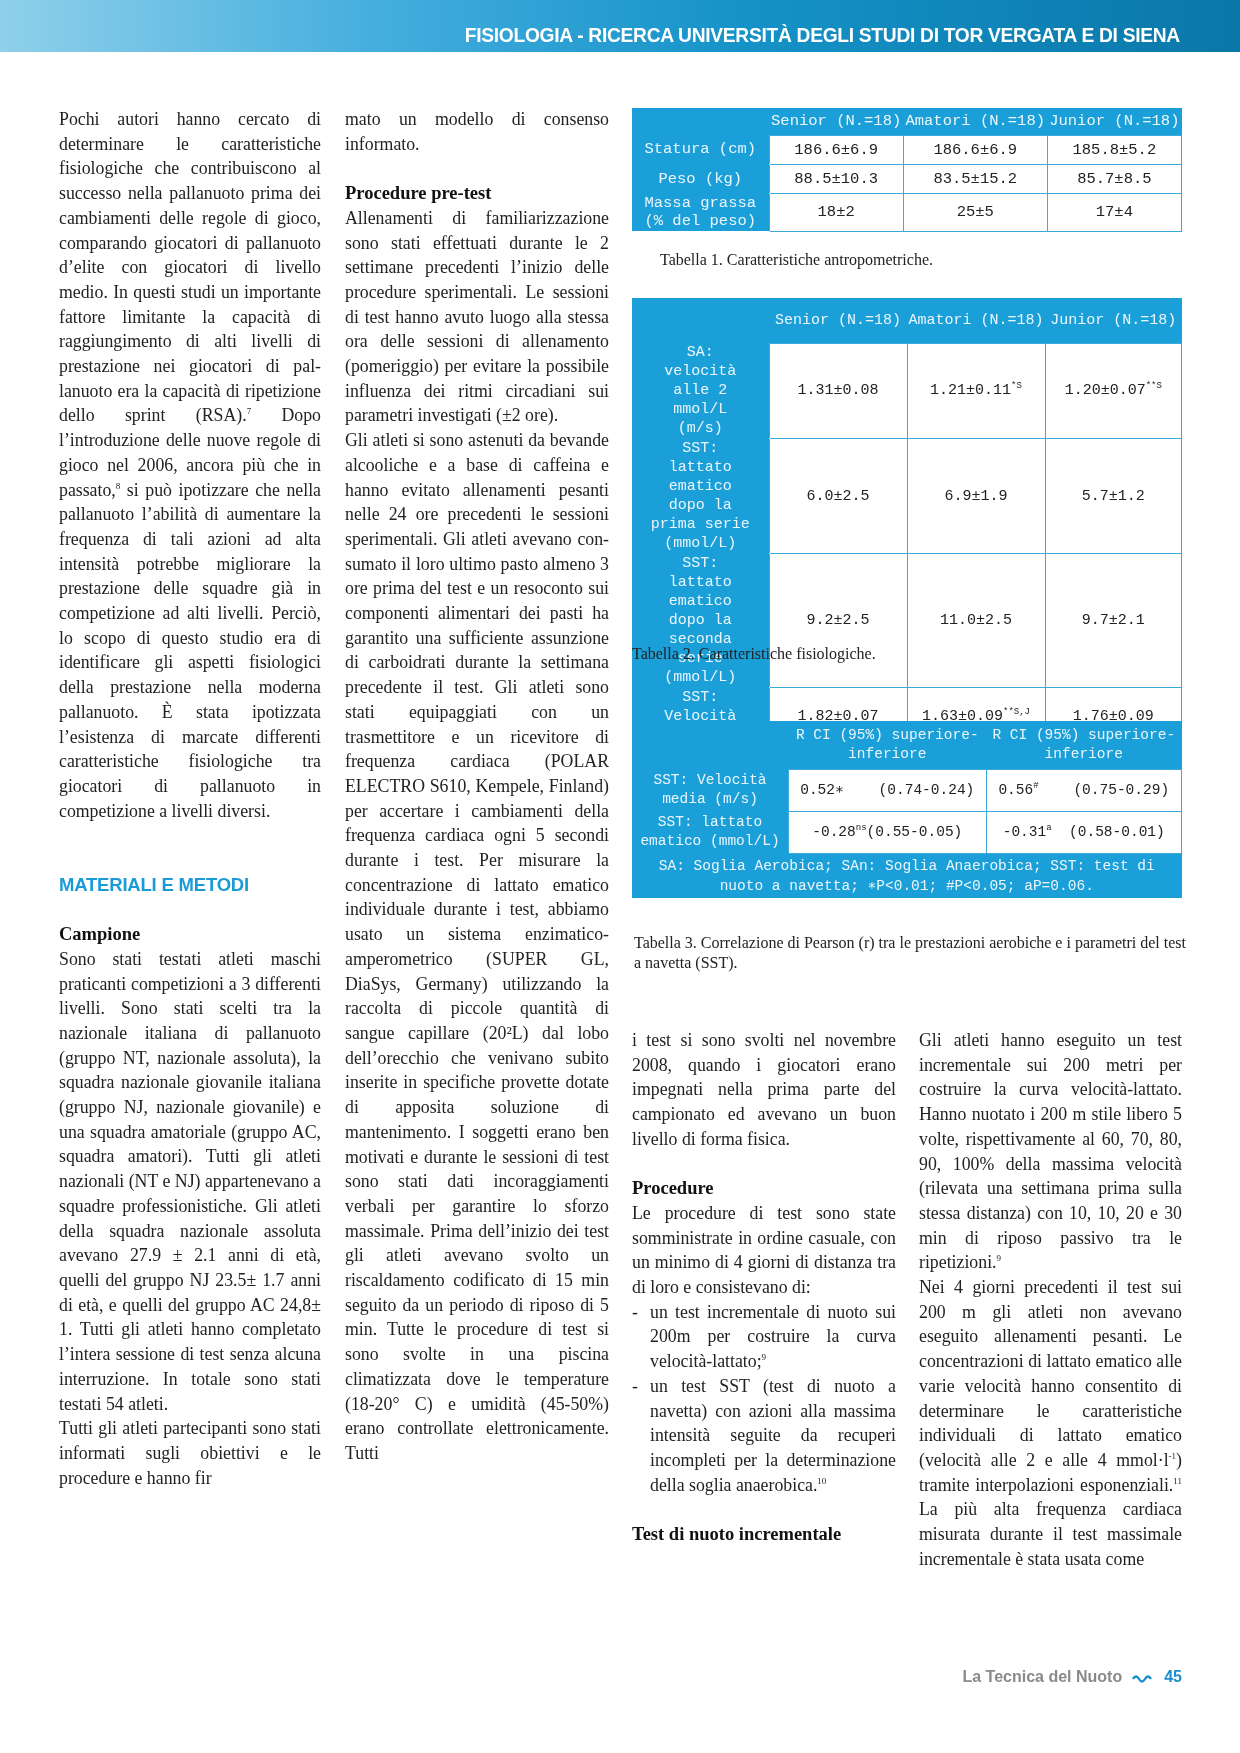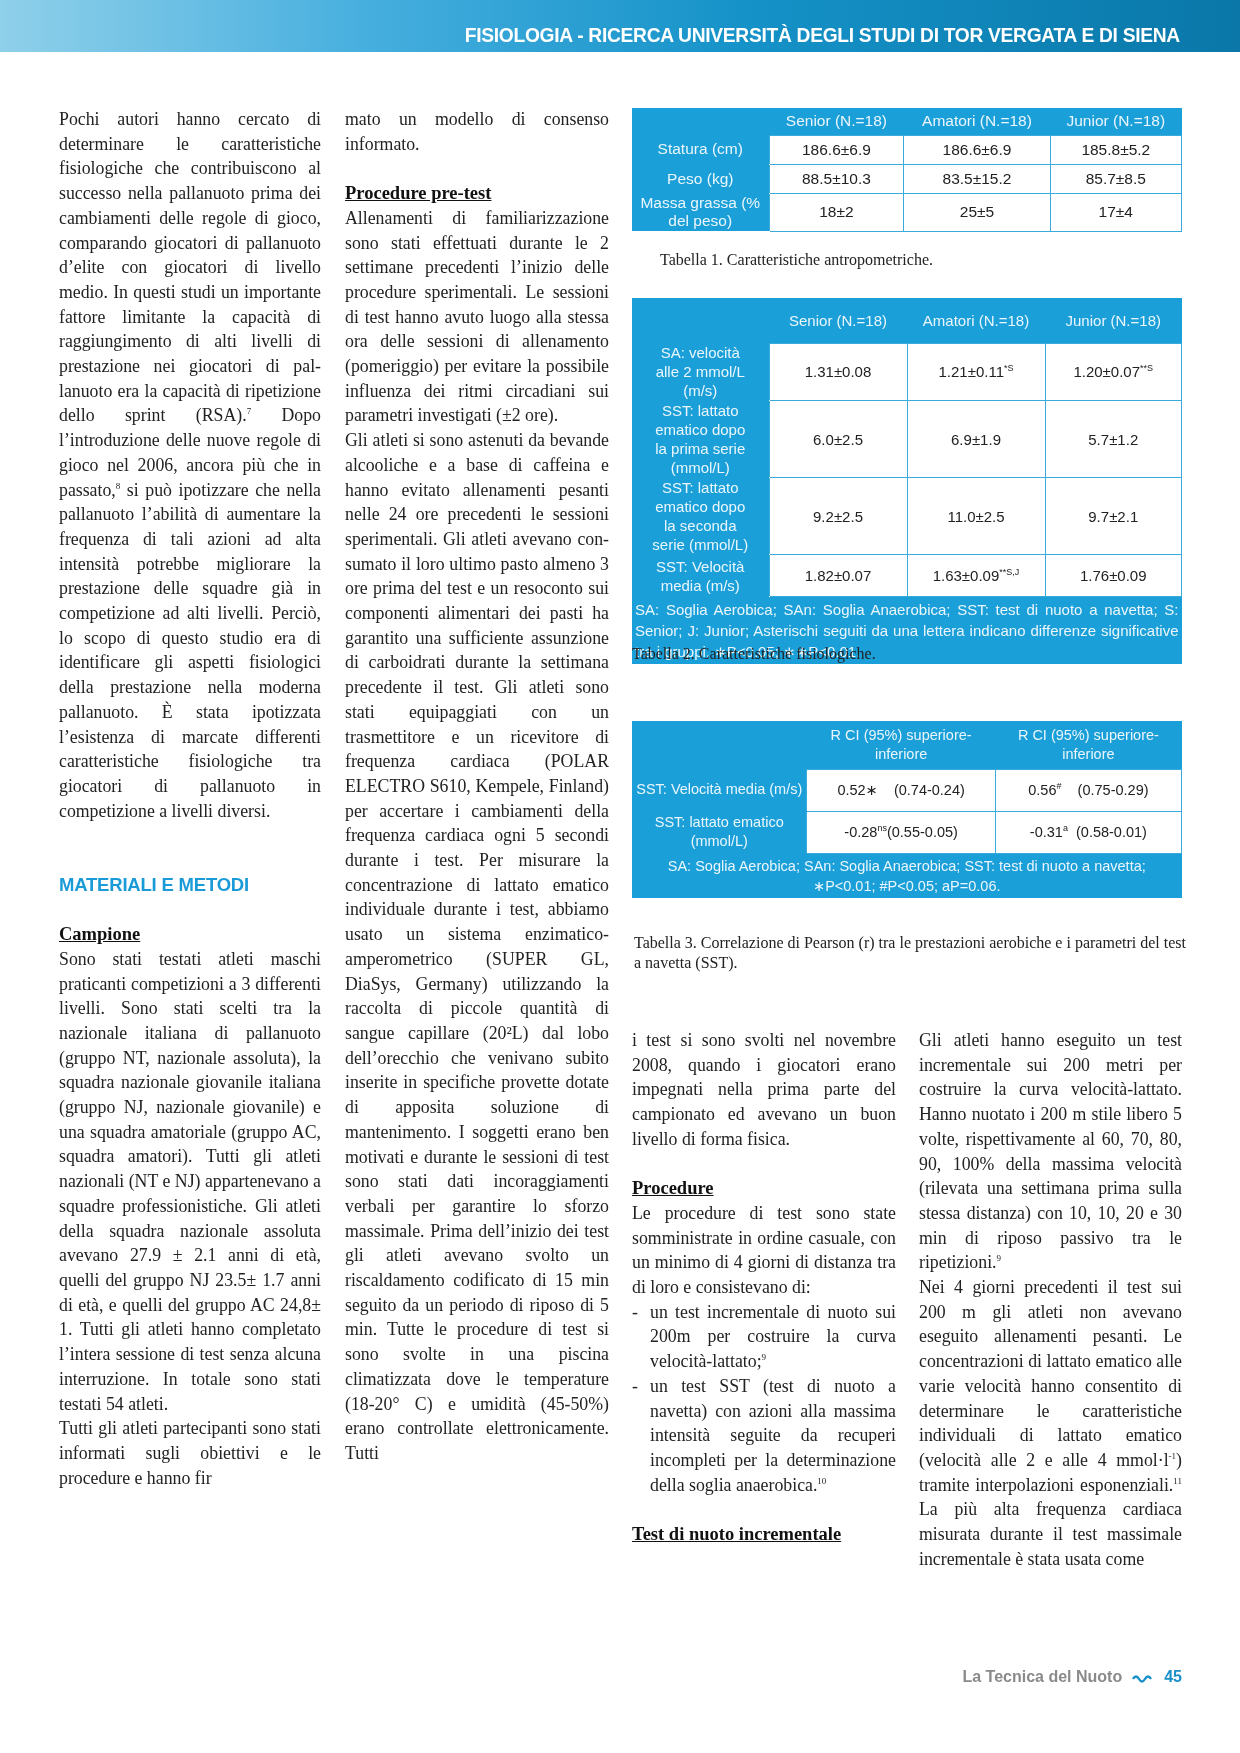--- a/index.html
+++ b/index.html
@@ -16,33 +16,33 @@
     color: #fff; letter-spacing: -0.3px; transform: scaleX(0.96); transform-origin: right center;
     white-space: nowrap;
   }
 
   .col {
     position: absolute; font-family: "Liberation Serif", serif; font-size: 17.8px;
     line-height: 24.7px; color: #222; text-align: justify; hyphens: manual;
   }
   .col p { margin: 0; }
   .col .gap { height: 24.7px; }
-  .col h3 { font-family: "Liberation Serif", serif; font-weight: bold; font-size: 18.5px; line-height: 24.7px; color: #111; text-decoration: underline; }
+  .col h3 { font-family: "Liberation Serif", serif; font-weight: bold; font-size: 18.5px; line-height: 24.7px; color: #111; }
   .col h2 { font-family: "Liberation Sans", sans-serif; font-weight: bold; font-size: 18.5px; line-height: 24.7px; color: #1a9bd7; letter-spacing: -0.2px; }
   .col ul { list-style: none; }
   .col li { position: relative; padding-left: 18px; }
   .col li::before { content: "-"; position: absolute; left: 0; top: 0; }
   sup { font-size: 9px; line-height: 0; vertical-align: super; }
 
   #c1 { left: 59px; top: 107px; width: 262px; }
   #c2 { left: 345px; top: 107px; width: 264px; }
   #c3 { left: 632px; top: 1028px; width: 264px; }
   #c4 { left: 919px; top: 1028px; width: 263px; }
 
-  table.dt { position: absolute; border-collapse: collapse; font-family: Liberation Sans, sans-serif; }
+  table.dt { position: absolute; border-collapse: collapse; font-family: Liberation Mono, monospace; }
   table.dt td, table.dt th { text-align: center; vertical-align: middle; font-weight: normal; }
   .blue { background: #1a9fd8; color: #eaf6fc; }
   .cell { background: #fff; color: #222; border: 1px solid #3aa9dc; }
   .rowh { background: #1a9fd8; color: #eaf6fc; border-bottom: 1px solid #ffffff00; }
 
   #t1 { left: 632px; top: 108px; width: 550px; font-size: 15.5px; }
   #t1 th { height: 27px; line-height: 18px; }
   #t1 td { height: 29px; line-height: 18px; }
   #t1 .r3 td { height: 38px; }
 

